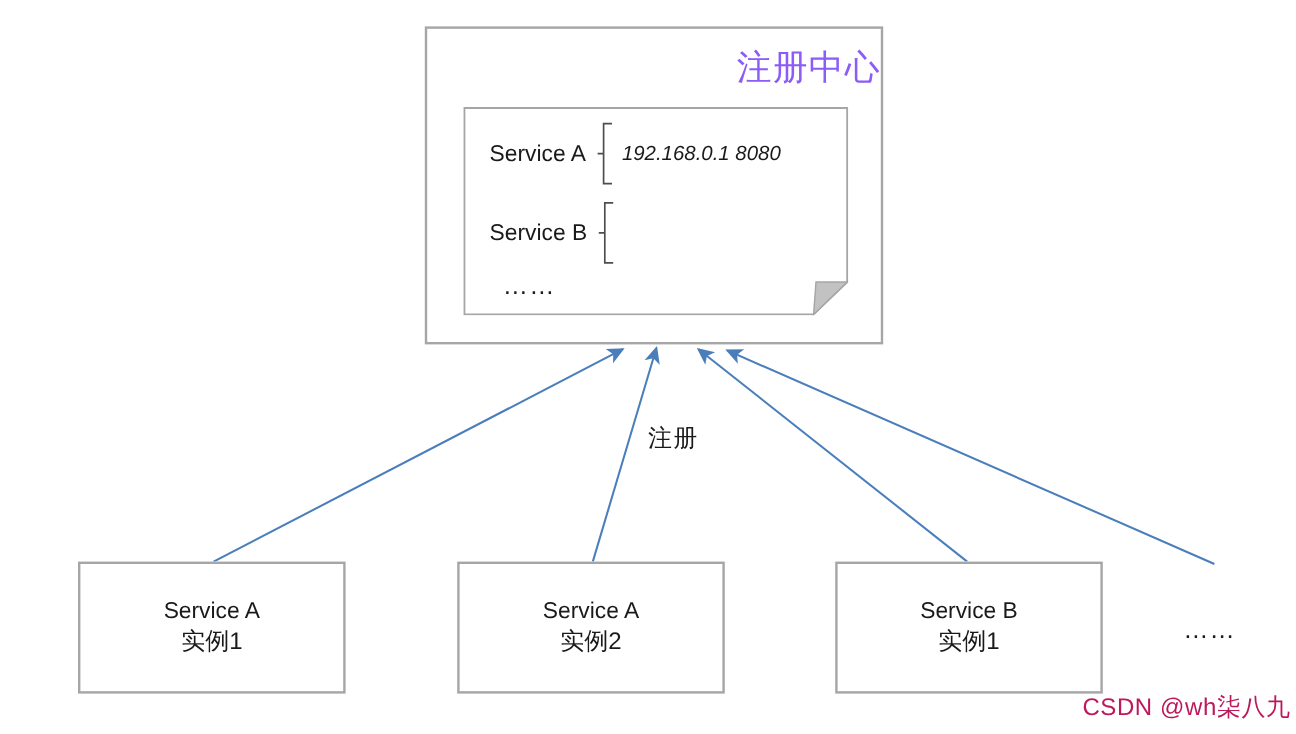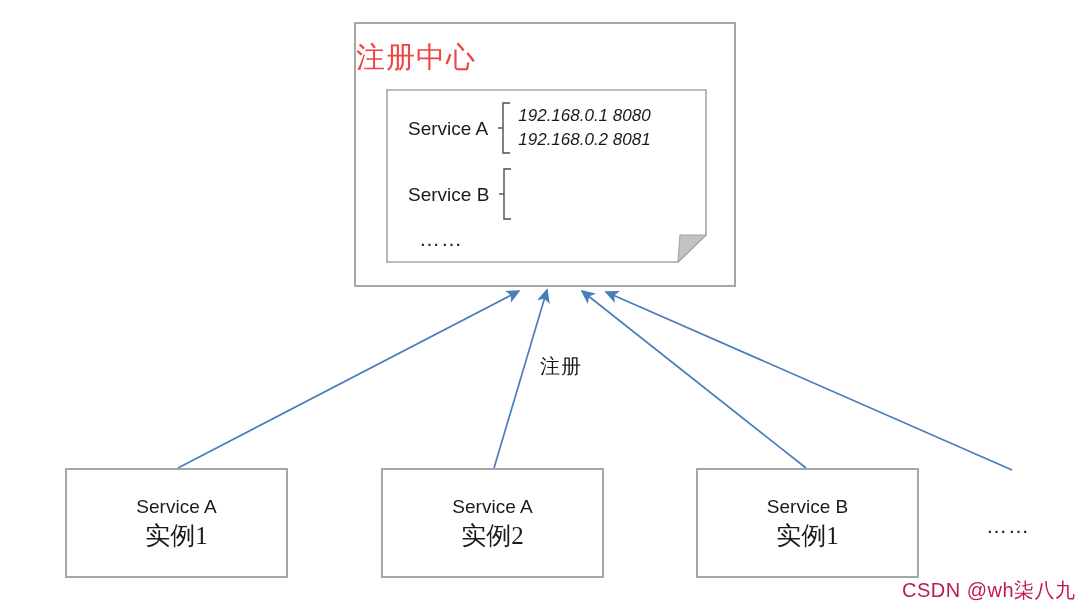--- a/index.html
+++ b/index.html
@@ -29,23 +29,23 @@
     height: 265px;
     border: 2px solid #a6a6a6;
     background: #ffffff;
     box-sizing: border-box;
   }
   .registry-title {
     position: absolute;
     left: 0;
     top: 16px;
     width: 100%;
-    text-align: left;
+    text-align: right;
     font-size: 29px;
-    color: #ef4444;
+    color: #8b5cf6;
     letter-spacing: 1px;
     line-height: 1.2;
   }
 
   
   .note-wrap {
     position: absolute;
     left: 386px;
     top: 89px;
     width: 321px;
@@ -142,24 +142,23 @@
     flex-direction: column;
     align-items: center;
     justify-content: center;
   }
   .inst-line1 {
     font-size: 19px;
     color: #1a1a1a;
     line-height: 1.32;
   }
   .inst-line2 {
-    font-size: 25px;
+    font-size: 20px;
     color: #1a1a1a;
     line-height: 1.32;
-    font-family: Liberation Serif, serif;
   }
   .inst-1 { left: 65px;  top: 468px; }
   .inst-2 { left: 381px; top: 468px; }
   .inst-3 { left: 696px; top: 468px; }
 
   .bottom-ellipsis {
     position: absolute;
     left: 986px;
     top: 515px;
     font-size: 21px;
@@ -200,21 +199,20 @@
       <div class="svc-row row-a">
         <span class="svc-name">Service A</span>
         <span class="svc-bracket">
           <svg width="14" height="54" viewBox="0 0 14 54">
             <path d="M1,27 L6,27" stroke="#4d4d4d" stroke-width="1.4" fill="none"></path>
             <path d="M13,2 L6,2 L6,52 L13,52" stroke="#4d4d4d" stroke-width="1.4" fill="none"></path>
           </svg>
         </span>
         <span class="svc-addrs">
           <span class="svc-addr">192.168.0.1 8080</span>
-          <span class="svc-addr">192.168.0.2 8081</span>
         </span>
       </div>
 
       <div class="svc-row row-b">
         <span class="svc-name">Service B</span>
         <span class="svc-bracket">
           <svg width="14" height="54" viewBox="0 0 14 54">
             <path d="M1,27 L6,27" stroke="#4d4d4d" stroke-width="1.4" fill="none"></path>
             <path d="M13,2 L6,2 L6,52 L13,52" stroke="#4d4d4d" stroke-width="1.4" fill="none"></path>
           </svg>

